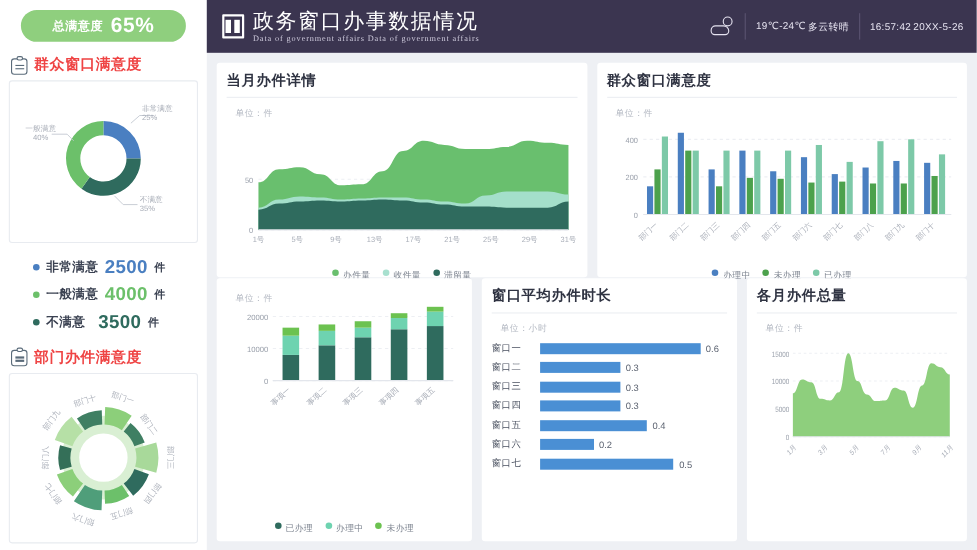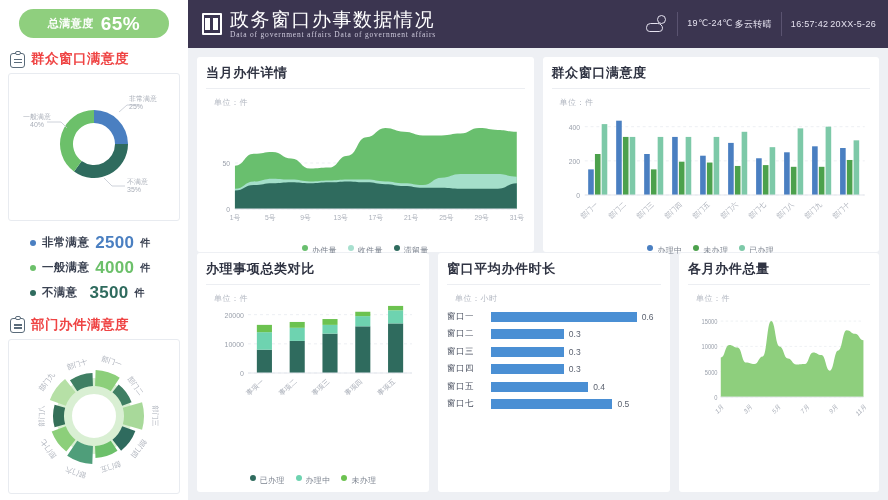--- a/index.html
+++ b/index.html
@@ -368,21 +368,20 @@
                 <span class="cl-dot" style="background:#7dc9a8"></span>
                 <span class="cl-txt">已办理</span>
               </span>
           </div>
         </div>
       </div>
 
       <div class="row row2">
 
         <div class="card c-type">
-          <div class="card-title">办理事项总类对比</div>
           <div class="card-body">
             <span class="unit">单位：件</span>
             <svg width="100%" height="122" viewBox="0 0 214 122" preserveAspectRatio="none">
               <g id="type-chart">
                   <line x1="42" y1="86" x2="206" y2="86" class="grid"></line>
                   <text x="38" y="89" class="axv" text-anchor="end">0</text>
                   <line x1="42" y1="56.83333333333333" x2="206" y2="56.83333333333333" class="grid"></line>
                   <text x="38" y="59.83333333333333" class="axv" text-anchor="end">10000</text>
                   <line x1="42" y1="27.666666666666664" x2="206" y2="27.666666666666664" class="grid"></line>
                   <text x="38" y="30.666666666666664" class="axv" text-anchor="end">20000</text>
@@ -460,20 +459,27 @@
                   </div>
                 </div>
                 <div class="hb-row">
                   <span class="hb-lbl">窗口五</span>
                   <div class="hb-track">
                     <div class="hb-fill" style="width: 57.1429%; background: rgb(74, 143, 212);"></div>
                     <span class="hb-val">0.4</span>
                   </div>
                 </div>
                 <div class="hb-row">
+                  <span class="hb-lbl">窗口六</span>
+                  <div class="hb-track">
+                    <div class="hb-fill" style="width: 28.5714%; background: rgb(74, 143, 212);"></div>
+                    <span class="hb-val">0.2</span>
+                  </div>
+                </div>
+                <div class="hb-row">
                   <span class="hb-lbl">窗口七</span>
                   <div class="hb-track">
                     <div class="hb-fill" style="width: 71.4286%; background: rgb(74, 143, 212);"></div>
                     <span class="hb-val">0.5</span>
                   </div>
                 </div>
               </div>
           </div>
         </div>
 

